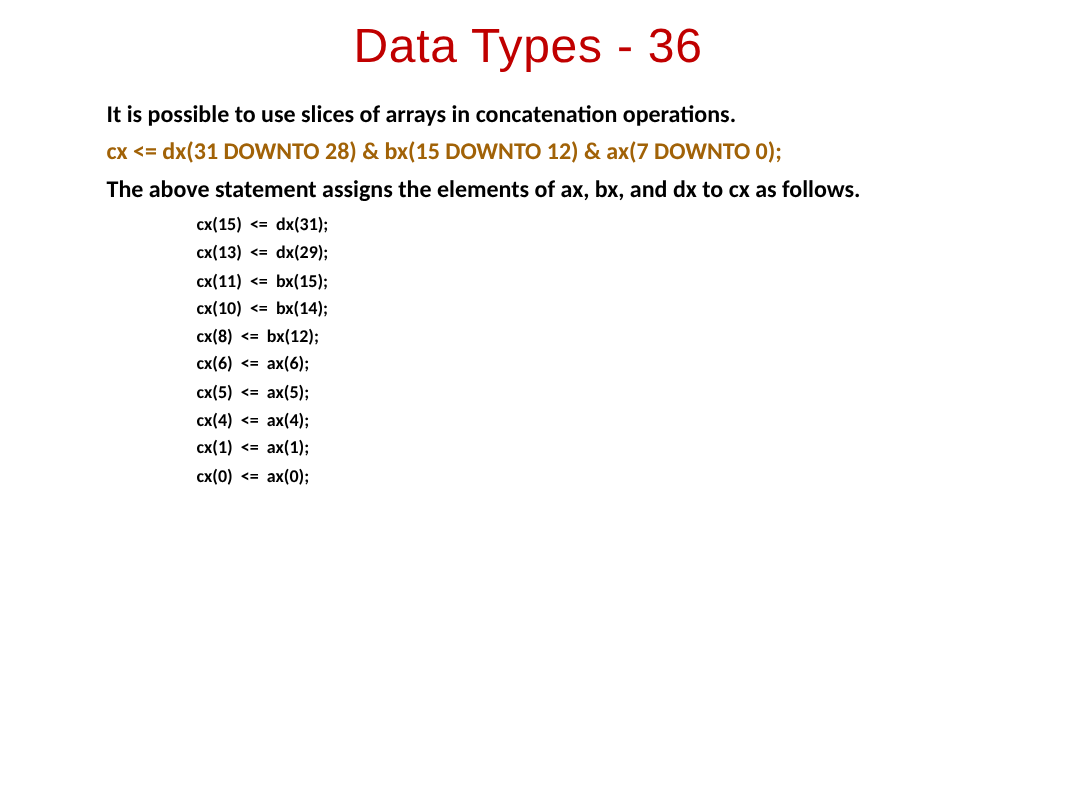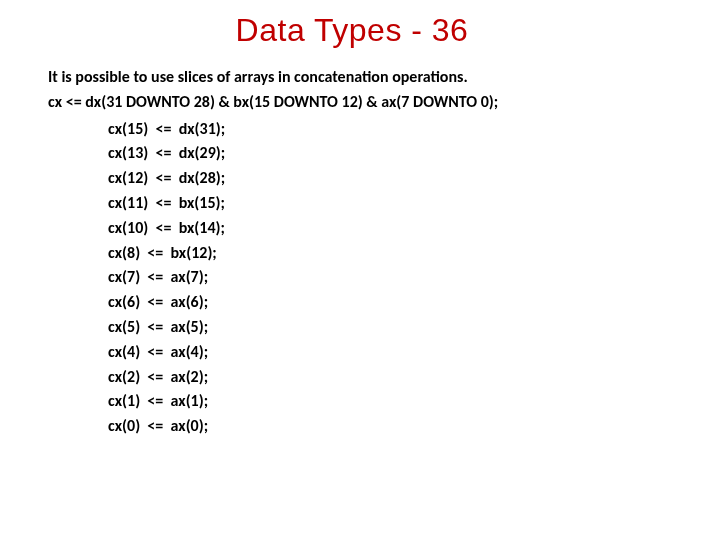--- a/index.html
+++ b/index.html
@@ -25,49 +25,48 @@
     font-size: 32px;
     font-weight: normal;
     letter-spacing: 0.5px;
     margin: 0 0 16px 0;
   }
   .body {
     font-size: 16px;
     font-weight: bold;
     line-height: 1.55;
     color: #000;
+    margin-left: 23px;
   }
   .intro { margin: 0; }
-  .code { color: #000000; margin: 0; }
+  .code { color: #a16207; margin: 0; }
   .expl { margin: 0; }
   .assign-block {
     margin: 2px 0 0 60px;
-    font-size: 16px;
+    font-size: 12px;
     font-weight: bold;
     line-height: 1.55;
   }
   .assign-block div { white-space: pre; }
 </style>
 </head>
 <body>
 
 <div class="slide">
   <h1 class="title">Data Types - 36</h1>
   <div class="body">
     <p class="intro">It is possible to use slices of arrays  in concatenation operations.</p>
     <p class="code">cx  &lt;= dx(31 DOWNTO 28)  &amp;  bx(15 DOWNTO 12)  &amp; ax(7 DOWNTO 0);</p>
+    <p class="expl">The above statement assigns the elements of ax, bx, and dx to cx as follows.</p>
     <div class="assign-block">
       <div>cx(15)  &lt;=  dx(31);</div>
       <div>cx(13)  &lt;=  dx(29);</div>
-      <div>cx(12)  &lt;=  dx(28);</div>
       <div>cx(11)  &lt;=  bx(15);</div>
       <div>cx(10)  &lt;=  bx(14);</div>
       <div>cx(8)  &lt;=  bx(12);</div>
-      <div>cx(7)  &lt;=  ax(7);</div>
       <div>cx(6)  &lt;=  ax(6);</div>
       <div>cx(5)  &lt;=  ax(5);</div>
       <div>cx(4)  &lt;=  ax(4);</div>
-      <div>cx(2)  &lt;=  ax(2);</div>
       <div>cx(1)  &lt;=  ax(1);</div>
       <div>cx(0)  &lt;=  ax(0);</div>
     </div>
   </div>
 </div>
 
 </body></html>

